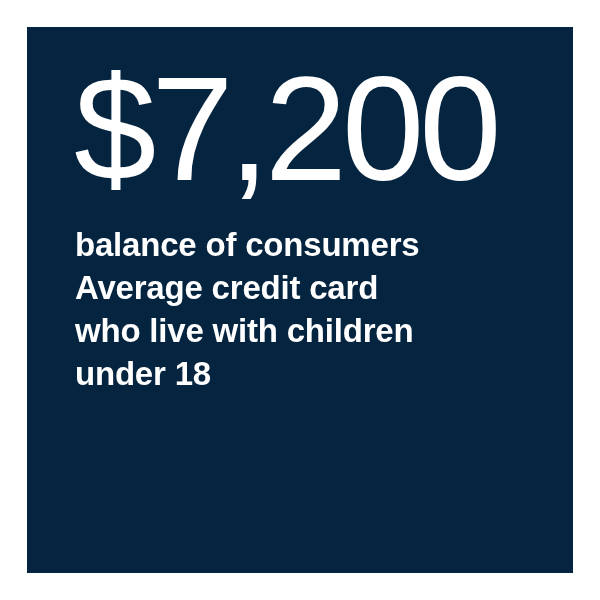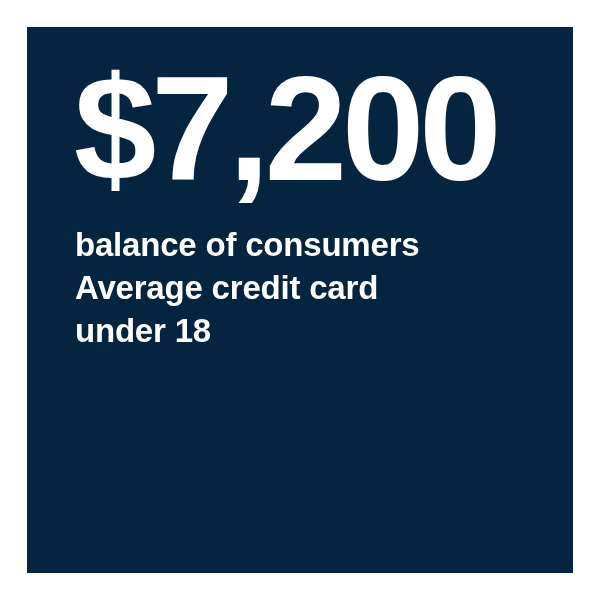--- a/index.html
+++ b/index.html
@@ -37,21 +37,21 @@
 
   
   .stat-figure {
     position: absolute;
     left: 47px;           
     top: 28px;
     margin: 0;
     color: #ffffff;
     font-family: "Liberation Sans", sans-serif;
     font-size: 148px;
-    font-weight: 700;
+    font-weight: 400;
     line-height: 1.0;
     letter-spacing: -5px;
     white-space: nowrap;
     -webkit-font-smoothing: antialiased;
   }
 
   
   .stat-caption {
     position: absolute;
     left: 48px;           
@@ -77,18 +77,19 @@
 
 <div class="stage">
 
   <div class="stat-card">
 
     <div class="stat-figure">$7,200</div>
 
     <div class="stat-caption">
       <span class="cap-line">balance of consumers</span>
       <span class="cap-line">Average credit card</span>
+      <span class="cap-line">who live with children</span>
       <span class="cap-line">under 18</span>
     </div>
 
   </div>
 
 </div>
 
 </body></html>

